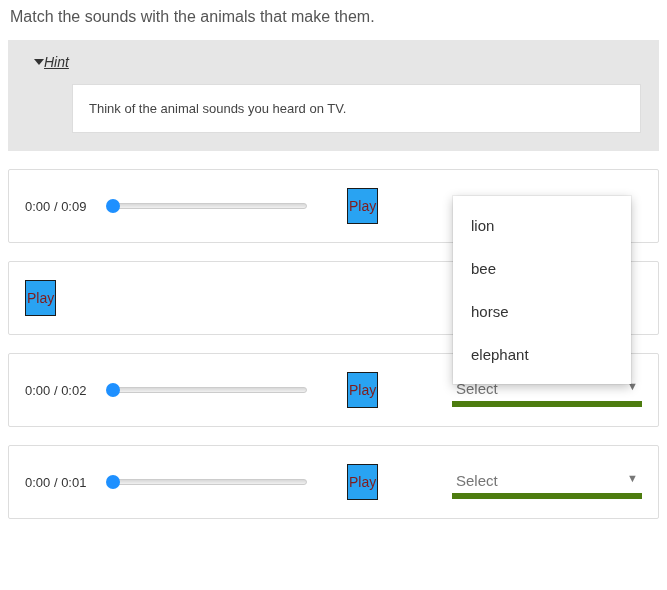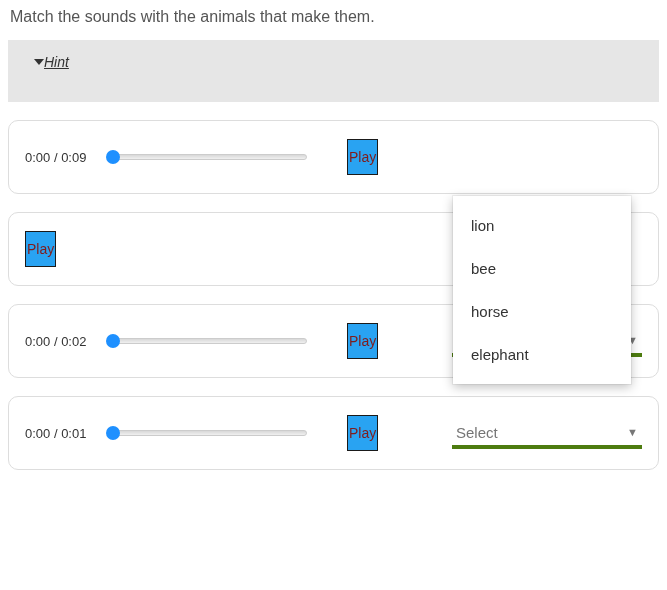--- a/index.html
+++ b/index.html
@@ -37,21 +37,21 @@
   .hint-content {
     background: #fff;
     border: 1px solid #ddd;
     padding: 16px;
     color: #444;
     font-size: 13px;
     margin-left: 46px;
   }
   .card {
     border: 1px solid #ddd;
-    border-radius: 10px;
+    border-radius: 2px;
     padding: 18px 16px;
     margin-bottom: 18px;
     display: flex;
     align-items: center;
     gap: 40px;
   }
   .player {
     display: flex;
     align-items: center;
     gap: 10px;
@@ -89,25 +89,24 @@
     cursor: pointer;
   }
   .select-wrap {
     flex: 1;
     display: flex;
     justify-content: flex-end;
   }
   .select {
     width: 190px;
     border: none;
-    border-bottom: 4px solid #4d7c0f;
+    border-bottom: 6px solid #4d7c0f;
     padding: 6px 4px 4px 4px;
     display: flex;
     justify-content: space-between;
-    align-items: center;
     color: #757575;
     font-size: 15px;
     cursor: pointer;
   }
   .caret {
     color: #777;
     font-size: 11px;
   }
   .dropdown {
     position: absolute;
@@ -136,20 +135,21 @@
 </head>
 <body>
 
 <div class="instruction">Match the sounds with the animals that make them.</div>
 
 <div class="hint-box">
   <div class="hint-header">
     <span class="tri-down"></span>
     <span class="hint-label">Hint</span>
   </div>
+  <div class="hint-content">Think of the animal sounds you heard on TV.</div>
 </div>
 
 <div class="card">
   <div class="player">
     <span class="time">0:00 / 0:09</span>
     <div class="track">
         <div class="thumb"></div>
       </div>
   </div>
   <button class="play-btn">Play</button>

